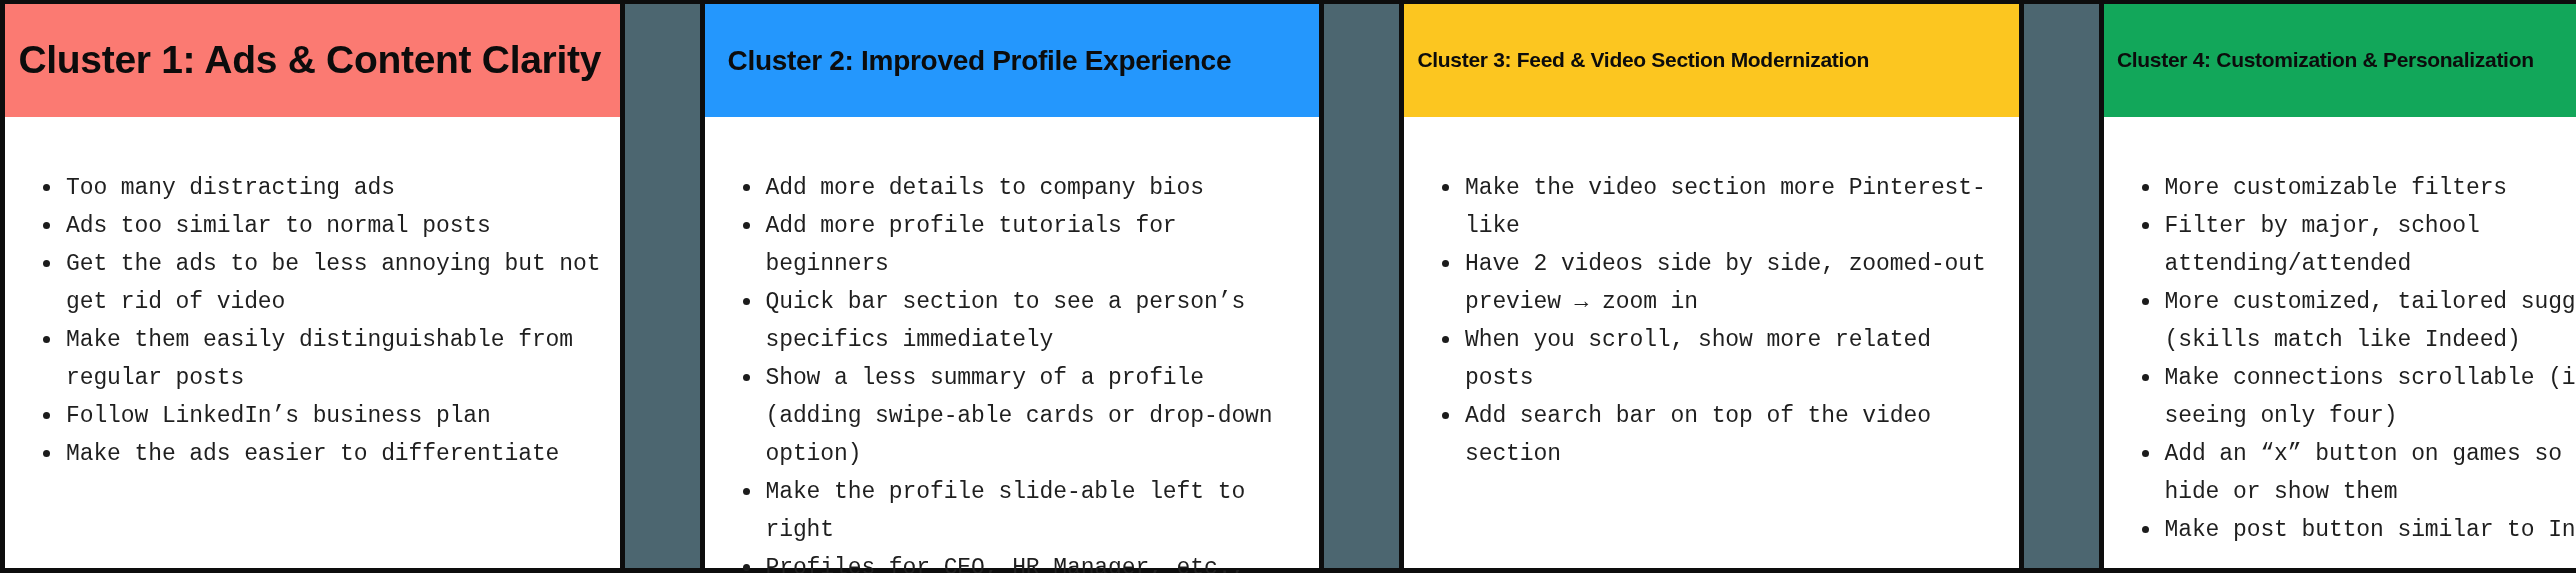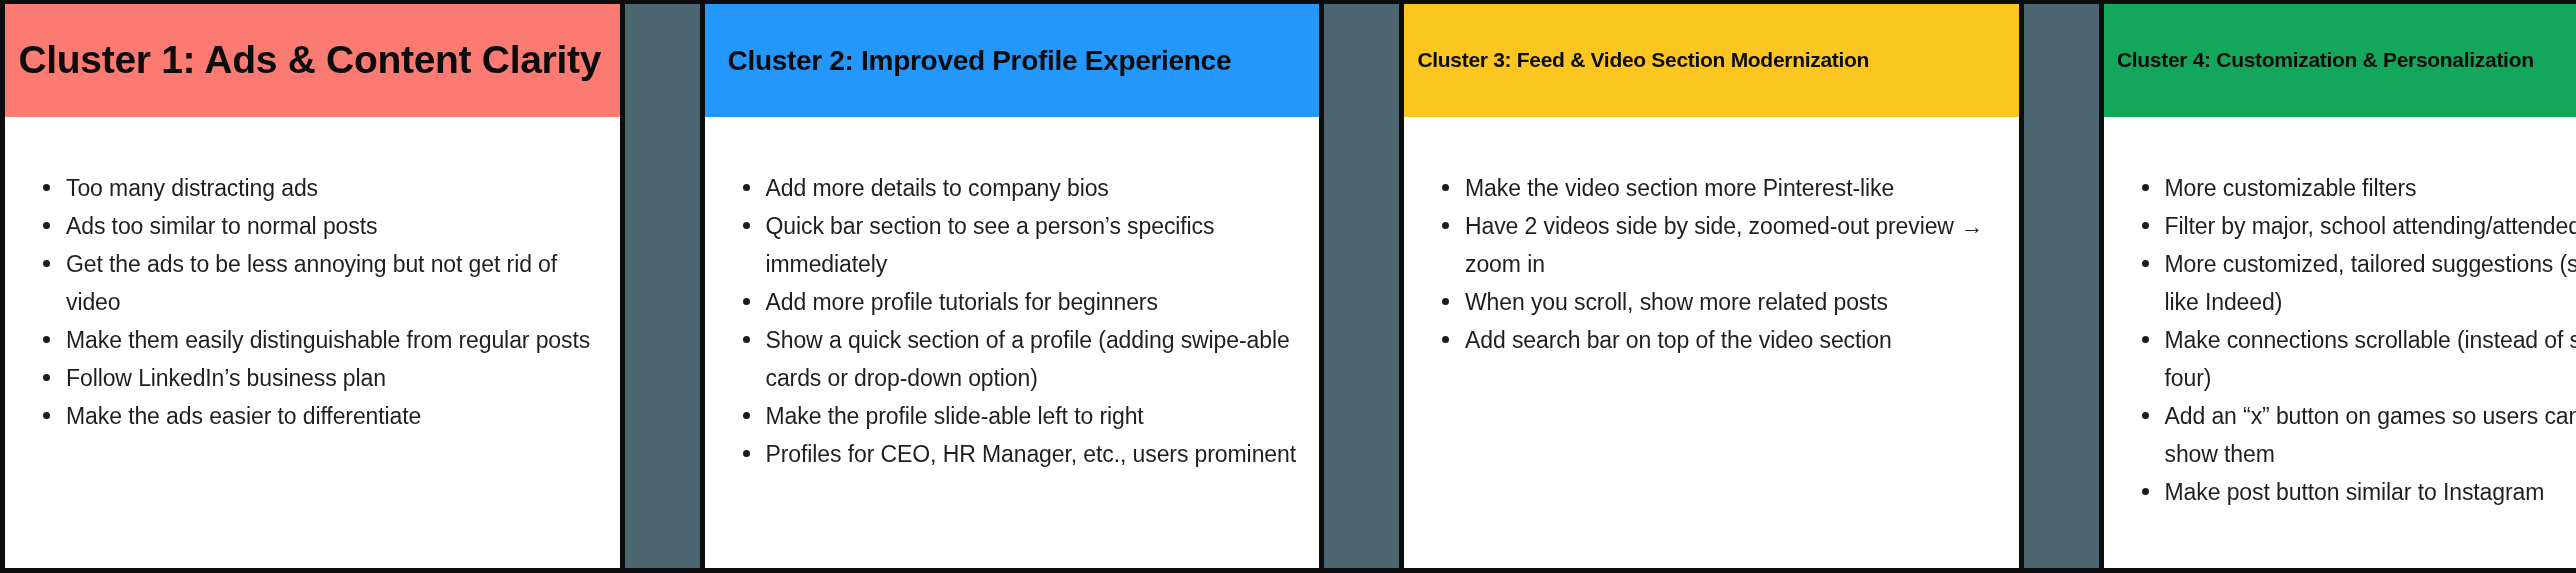--- a/index.html
+++ b/index.html
@@ -54,20 +54,21 @@
   .pad-b { padding-left: 23px; }
   .pad-c { }
   .card-list {
     margin: 0;
     list-style: none;
     padding: 52px 17px 0 61px;
     font-size: 23px;
     line-height: 38px;
     color: #1f1f1f;
     letter-spacing: -0.1px;
+    font-family: Liberation Mono, monospace;
   }
   .card-list li {
     position: relative;
   }
   .card-list li::before {
     content: "";
     position: absolute;
     left: -23px;
     top: 15px;
     width: 7.2px;
@@ -94,23 +95,23 @@
         <li>Make the ads easier to differentiate</li>
       </ul>
   </section>
 
   <section class="card">
     <header class="card-header pad-b" style="background: rgb(36, 151, 253);">
       <h2 class="card-title t-2">Cluster 2: Improved Profile Experience</h2>
     </header>
     <ul class="card-list">
         <li>Add more details to company bios</li>
+        <li>Add more profile tutorials for beginners</li>
         <li>Quick bar section to see a person’s specifics immediately</li>
-        <li>Add more profile tutorials for beginners</li>
-        <li>Show a quick section of a profile (adding swipe-able cards or drop-down option)</li>
+        <li>Show a less summary of a profile (adding swipe-able cards or drop-down option)</li>
         <li>Make the profile slide-able left to right</li>
         <li>Profiles for CEO, HR Manager, etc., users prominent</li>
       </ul>
   </section>
 
   <section class="card">
     <header class="card-header pad-c" style="background: rgb(252, 198, 32);">
       <h2 class="card-title t-3">Cluster 3: Feed &amp; Video Section Modernization</h2>
     </header>
     <ul class="card-list">

